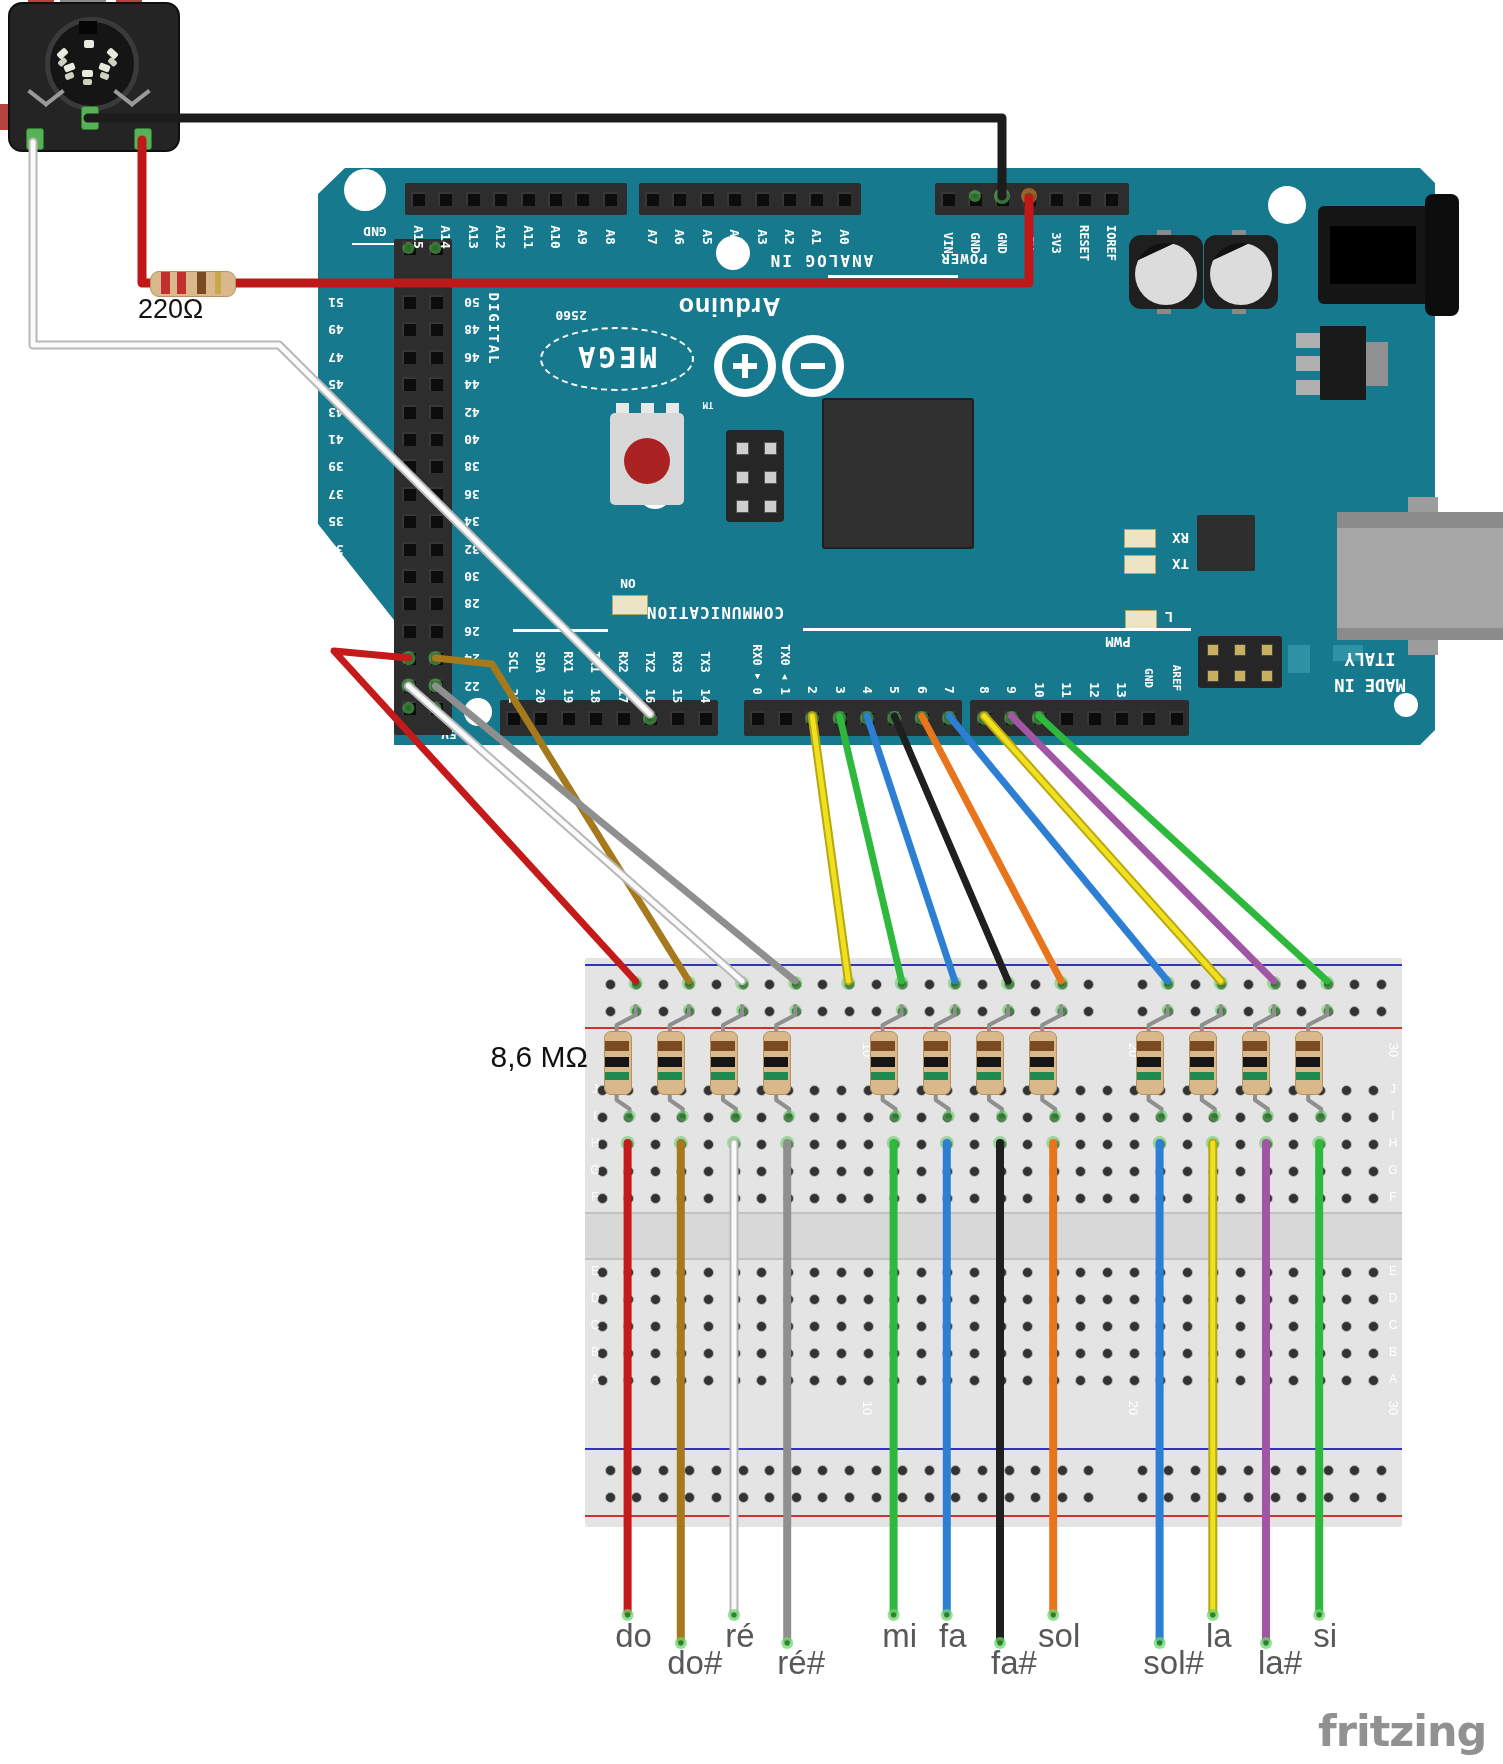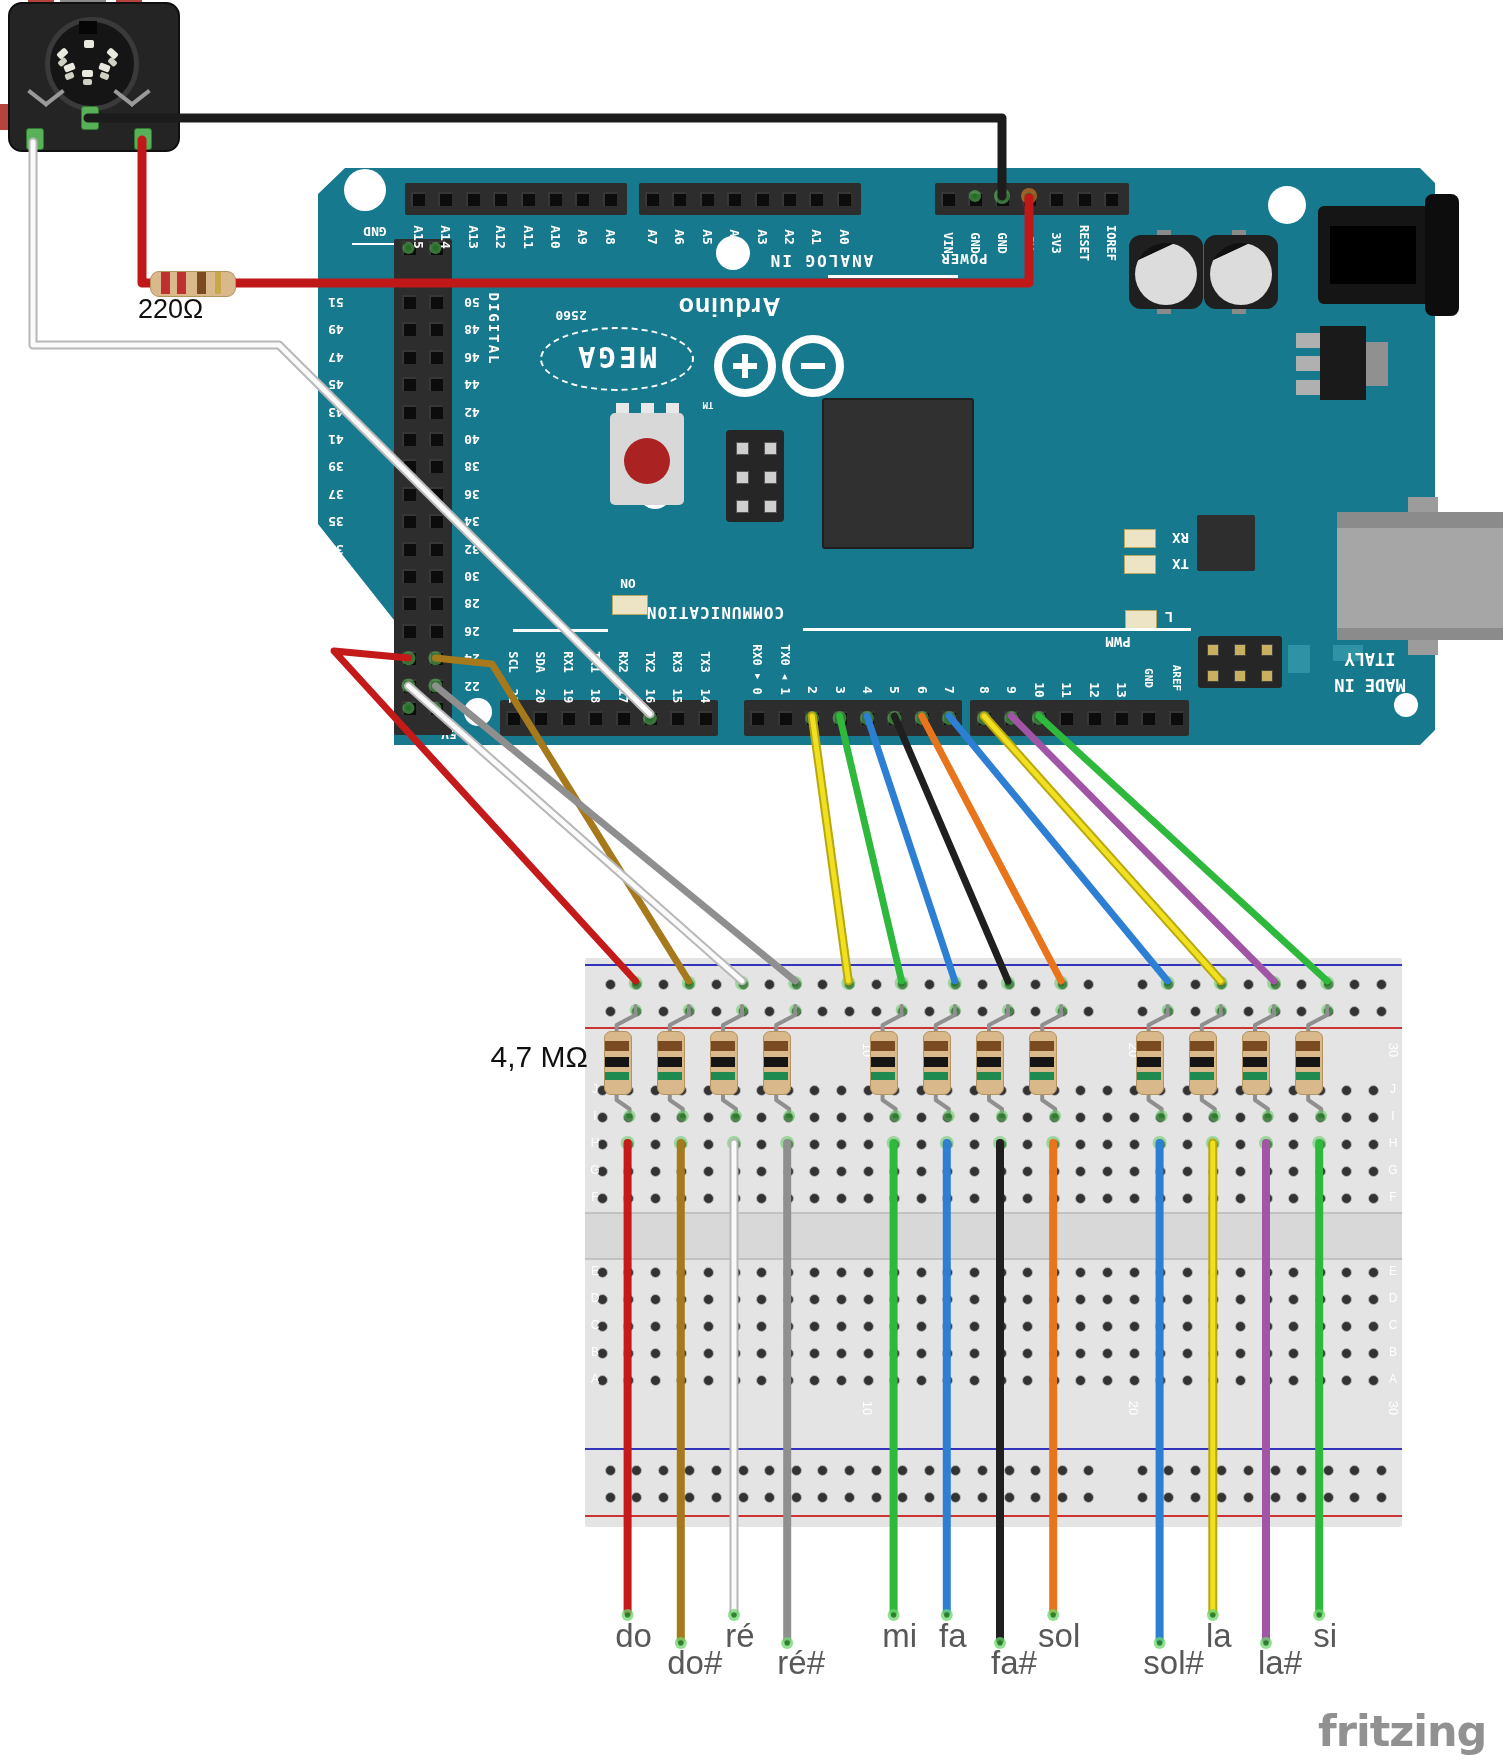--- a/index.html
+++ b/index.html
@@ -812,21 +812,21 @@
       <polyline points="1038.8,716 1327.2,981" fill="none" stroke="#2eb83c" stroke-width="7" stroke-linecap="round" stroke-linejoin="round"></polyline>
     </svg>
 
   <div class="abs" style="left:150px;top:271px;width:84px;height:24px;background:#d9b98c;border-radius:9px;border:1px solid #b3935f;z-index:60;">
     <div class="abs" style="left:10px;top:0;width:9px;height:22px;background:#c03030;"></div>
     <div class="abs" style="left:26px;top:0;width:9px;height:22px;background:#c03030;"></div>
     <div class="abs" style="left:46px;top:0;width:9px;height:22px;background:#7a4a20;"></div>
     <div class="abs" style="left:64px;top:0;width:6px;height:22px;background:#c8a84a;"></div>
   </div>
   <div class="abs" style="left:138px;top:294px;width:110px;height:30px;font-size:27px;color:#111;z-index:60;">220Ω</div>
-  <div class="abs" style="left:408px;top:1040px;width:180px;height:36px;font-size:30px;color:#111;text-align:right;z-index:60;">4,7 MΩ</div>
+  <div class="abs" style="left:408px;top:1040px;width:180px;height:36px;font-size:30px;color:#111;text-align:right;z-index:60;">8,6 MΩ</div>
   <div class="abs" style="left:1318px;top:1706px;width:190px;height:48px;font-size:43px;font-weight:600;color:#919191;letter-spacing:-1px;z-index:60;font-family:'DejaVu Sans',sans-serif;">fritzing</div>
 
 <div class="abs" style="left: 405px; top: 183px; width: 222px; height: 32px; background: rgb(45, 45, 45); border-radius: 2px;">
       <div class="abs" style="left: 6px; top: 9px; width: 14px; height: 14px; background: rgb(12, 12, 12); box-shadow: rgba(255, 255, 255, 0.18) 2px 2px 0px inset;"></div>
       <div class="abs" style="left: 33.4px; top: 9px; width: 14px; height: 14px; background: rgb(12, 12, 12); box-shadow: rgba(255, 255, 255, 0.18) 2px 2px 0px inset;"></div>
       <div class="abs" style="left: 60.8px; top: 9px; width: 14px; height: 14px; background: rgb(12, 12, 12); box-shadow: rgba(255, 255, 255, 0.18) 2px 2px 0px inset;"></div>
       <div class="abs" style="left: 88.2px; top: 9px; width: 14px; height: 14px; background: rgb(12, 12, 12); box-shadow: rgba(255, 255, 255, 0.18) 2px 2px 0px inset;"></div>
       <div class="abs" style="left: 115.6px; top: 9px; width: 14px; height: 14px; background: rgb(12, 12, 12); box-shadow: rgba(255, 255, 255, 0.18) 2px 2px 0px inset;"></div>
       <div class="abs" style="left: 143px; top: 9px; width: 14px; height: 14px; background: rgb(12, 12, 12); box-shadow: rgba(255, 255, 255, 0.18) 2px 2px 0px inset;"></div>
       <div class="abs" style="left: 170.4px; top: 9px; width: 14px; height: 14px; background: rgb(12, 12, 12); box-shadow: rgba(255, 255, 255, 0.18) 2px 2px 0px inset;"></div>

